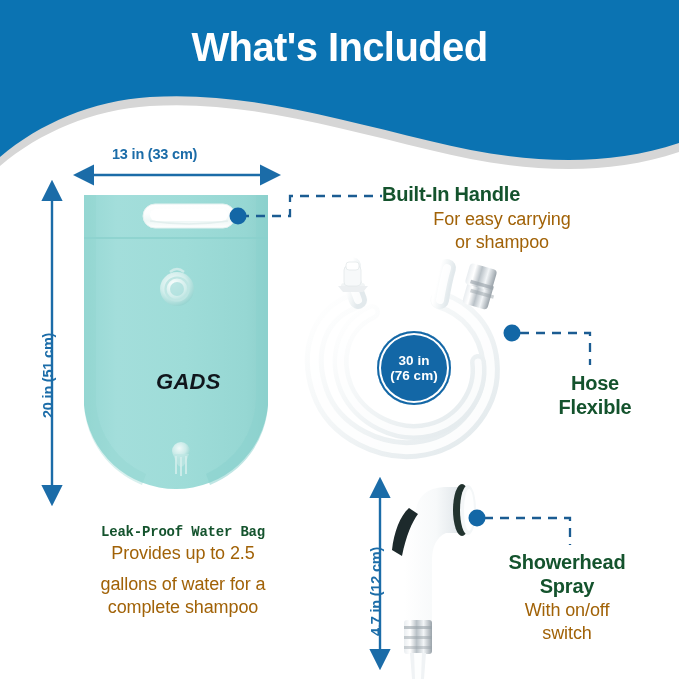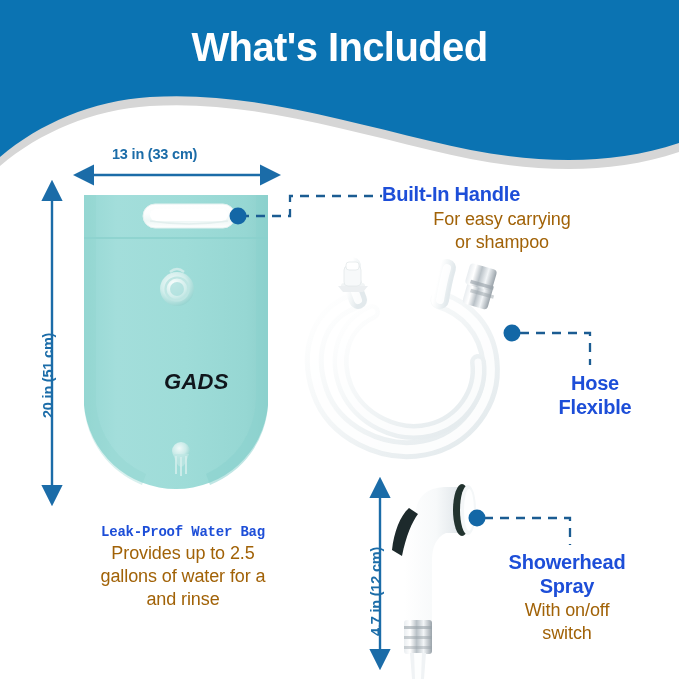--- a/index.html
+++ b/index.html
@@ -38,21 +38,21 @@
     font-weight: bold;
     letter-spacing: -0.6px;
     line-height: 1.05;
     z-index: 5;
     pointer-events: none;
   }
 
   
   .callout { position: absolute; }
   .callout-title {
-    color: #1d4ed8;
+    color: #14532d;
     font-weight: bold;
     font-size: 20px;
     line-height: 1.18;
     letter-spacing: -0.2px;
   }
   .callout-body {
     color: #a16207;
     font-size: 18px;
     line-height: 1.28;
     letter-spacing: -0.1px;
@@ -98,21 +98,21 @@
     font-weight: bold;
     font-size: 13.5px;
     line-height: 1.12;
     text-align: center;
     box-shadow: inset 0 0 0 2px #1367A6, inset 0 0 0 4px #ffffff;
   }
 
   
   #bag-logo {
     position: absolute;
-    left: 164px; top: 369px;
+    left: 156px; top: 369px;
     color: #10161c;
     font-size: 22px;
     font-weight: bold;
     font-style: italic;
     letter-spacing: 0.3px;
   }
 </style>
 </head>
 <body>
 
@@ -321,39 +321,43 @@
       </g>
     </svg>
   </div>
 
   <div class="dim-label" style="left:112px; top:146px;">13 in (33 cm)</div>
 
   <div class="dim-label vertical" style="left:40px; top:418px;">20 in (51 cm)</div>
 
   <div class="dim-label vertical" style="left:368px; top:636px;">4.7 in (12 cm)</div>
 
+  <div id="hose-badge">
+    <span>30 in</span>
+    <span>(76 cm)</span>
+  </div>
 
   <div id="bag-logo">GADS</div>
 
   <div class="callout" style="left:382px; top:183px; width:240px; text-align:center;">
     <div class="callout-title" style="text-align:left;">Built-In Handle</div>
     <div class="callout-body">For easy carrying</div>
     <div class="callout-body" style="margin-top:0;">or shampoo</div>
   </div>
 
   <div class="callout" style="left:520px; top:372px; width:150px; text-align:center;">
     <div class="callout-title">Hose</div>
     <div class="callout-title">Flexible</div>
   </div>
 
   <div class="callout" style="left:18px; top:524px; width:330px; text-align:center;">
     <div class="callout-title" style="font-size:14px;font-family:Liberation Mono, monospace;">Leak-Proof Water Bag</div>
     <div class="callout-body">Provides up to 2.5</div>
-    <div class="callout-body" style="margin-top:0;">gallons of water for a</div>
-    <div class="callout-body" style="margin-top:0;">and rinse</div>
+    <div class="callout-body" style="margin-top:8px;">gallons of water for a</div>
+    <div class="callout-body" style="margin-top:0;">complete shampoo</div>
   </div>
 
   <div class="callout" style="left:452px; top:551px; width:230px; text-align:center;">
     <div class="callout-title">Showerhead</div>
     <div class="callout-title">Spray</div>
     <div class="callout-body">With on/off</div>
     <div class="callout-body" style="margin-top:0;">switch</div>
   </div>
 
 </div>

